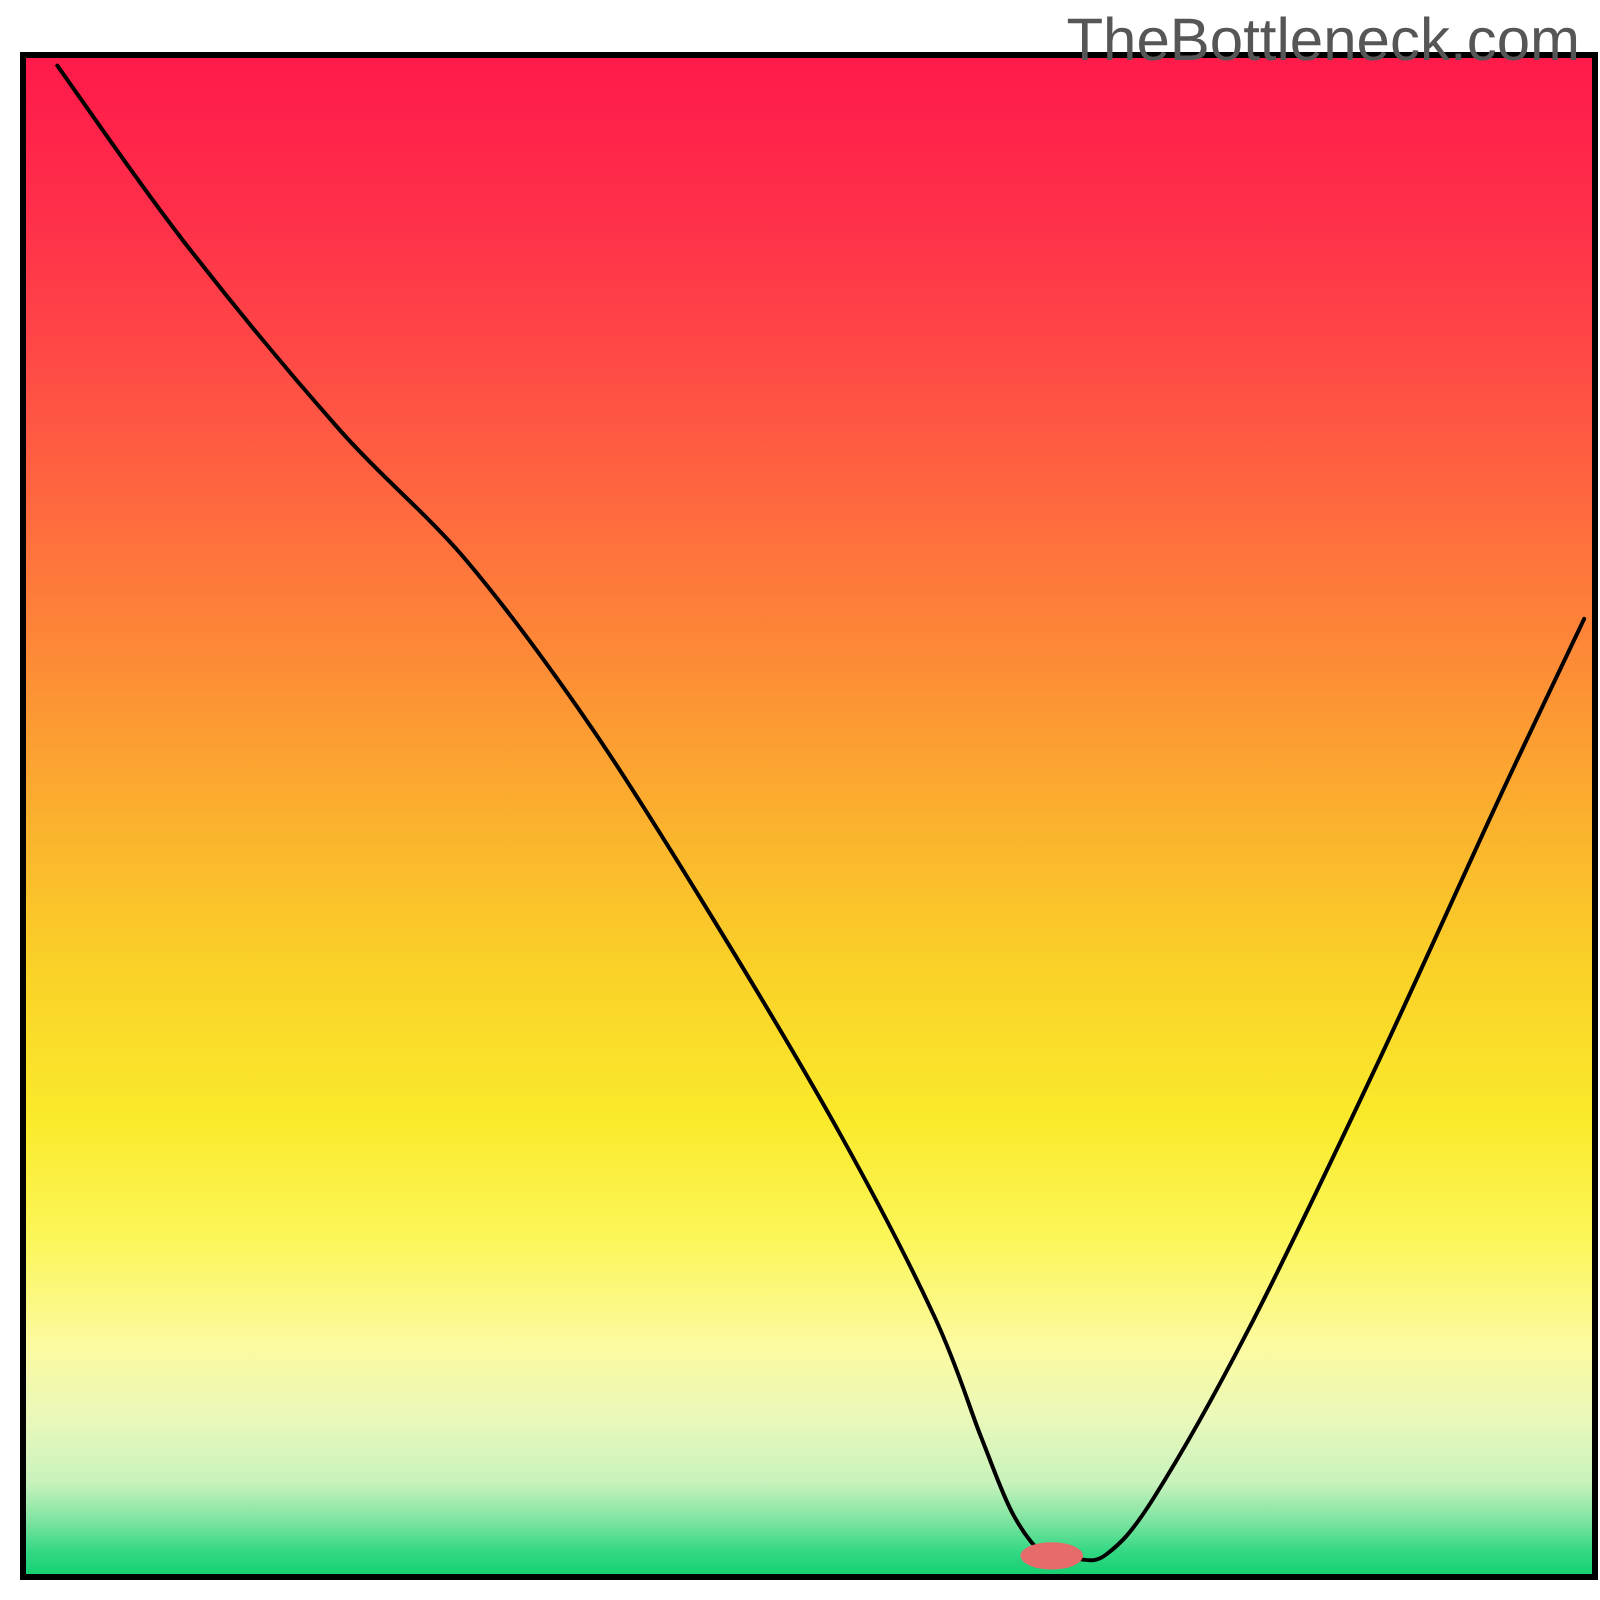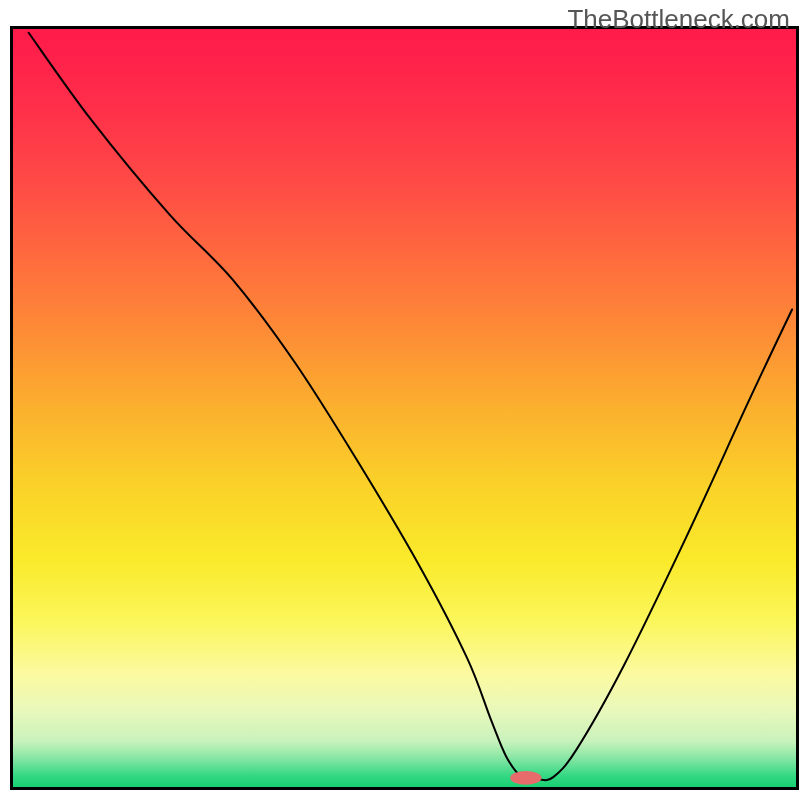--- a/index.html
+++ b/index.html
@@ -7,21 +7,21 @@
     padding: 0;
     width: 800px;
     height: 800px;
     background: #ffffff;
     font-family: Arial, Helvetica, sans-serif;
   }
   .watermark {
     position: absolute;
     top: 4px;
     right: 10px;
-    font-size: 26px;
+    font-size: 30px;
     color: #565656;
     font-weight: 400;
     letter-spacing: 0px;
   }
   .chart-wrap {
     position: absolute;
     top: 0;
     left: 0;
     width: 800px;
     height: 800px;

